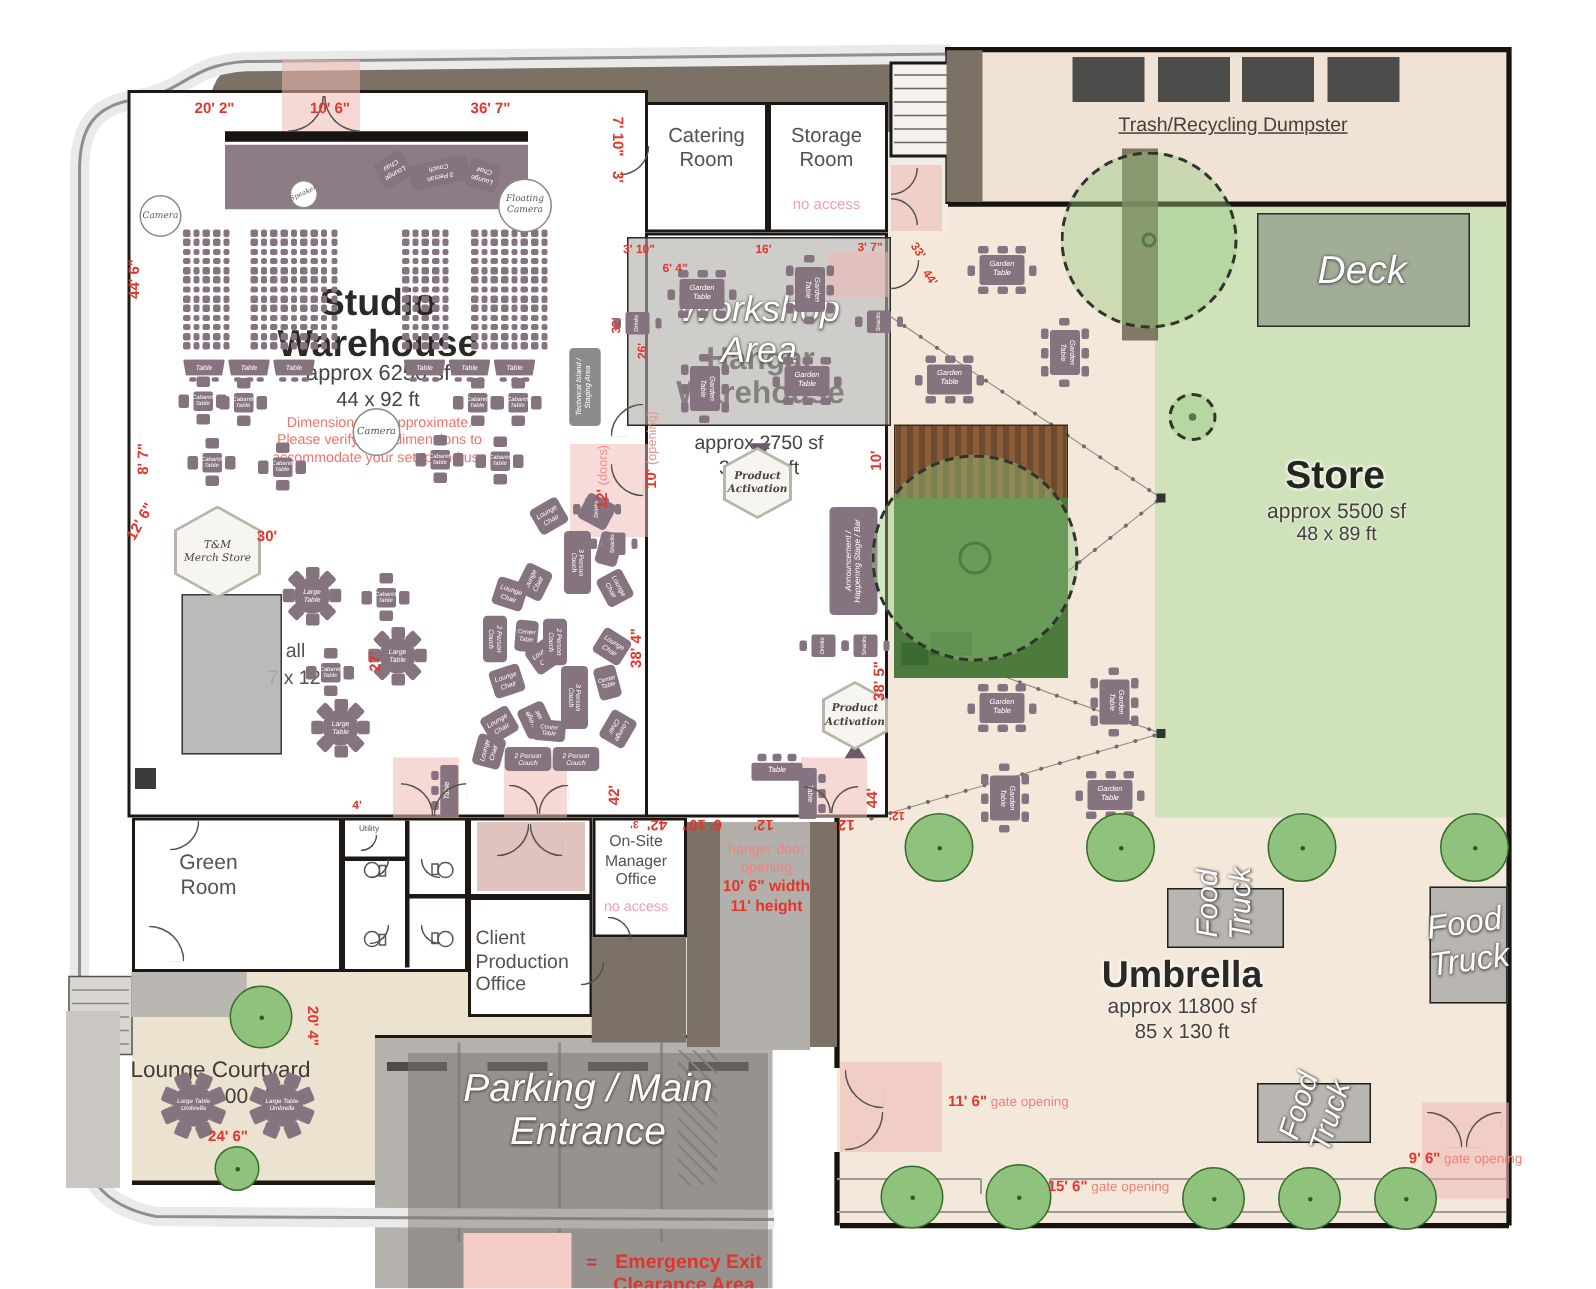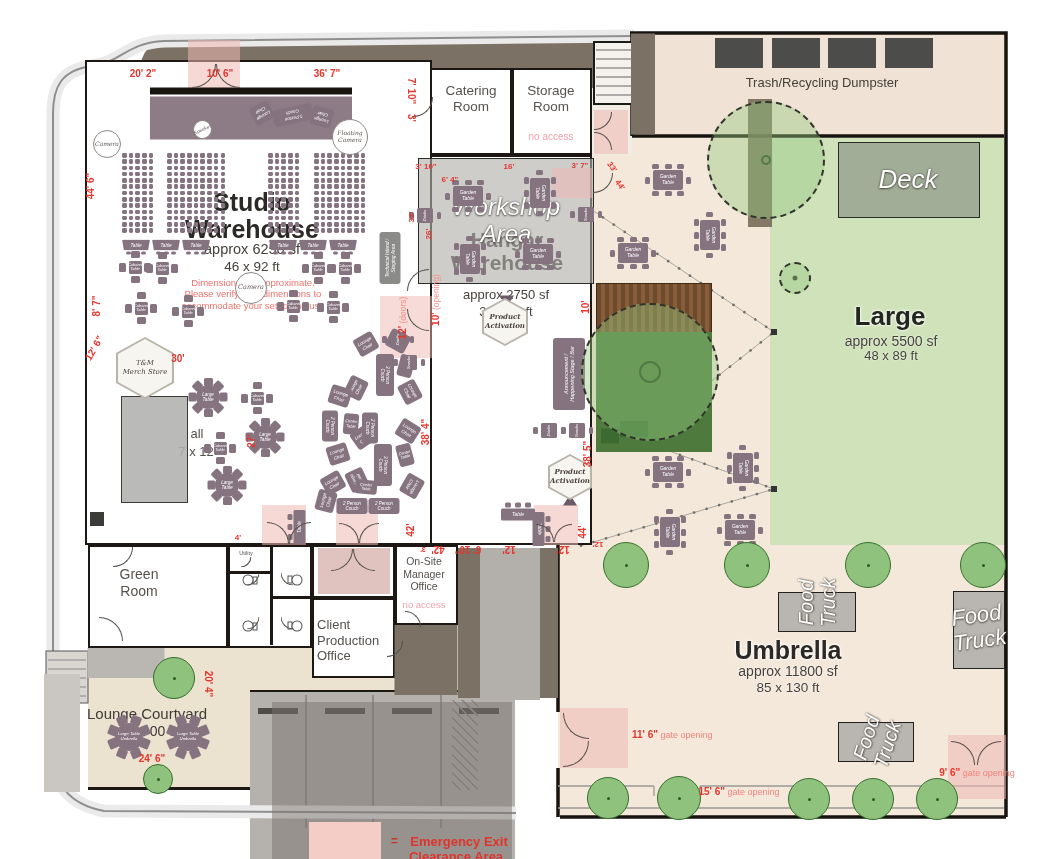--- a/index.html
+++ b/index.html
@@ -82,39 +82,39 @@
     <div class="abs" style="left:40px;top:0;width:2.5px;height:98px;background:#1d1813;"></div>
     <div class="abs" style="left:40px;top:49px;width:40px;height:2.5px;background:#1d1813;"></div>
     <div class="abs" style="left:0;top:24px;width:40px;height:2.5px;background:#1d1813;"></div>
   </div>
   <div class="room" style="left:312px;top:545px;width:83px;height:53px;"></div>
   <div class="room" style="left:312px;top:598px;width:83px;height:80px;"></div>
   <div class="room" style="left:395px;top:545px;width:63px;height:80px;"></div>
 
   <div class="rlabel ctr ztitle" style="left:252px;top:216px;width:160px;font-size:25px;line-height:1.08;">Studio Warehouse</div>
   <div class="rlabel ctr zsub" style="left:252px;top:250px;width:160px;font-size:14.5px;">approx 6250 sf</div>
-  <div class="rlabel ctr zsub" style="left:252px;top:267px;width:160px;font-size:13.5px;">46 x 92 ft</div>
+  <div class="rlabel ctr zsub" style="left:252px;top:267px;width:160px;font-size:13.5px;">44 x 92 ft</div>
 
   <div class="rlabel ctr ztitle" style="left:507px;top:251px;width:150px;font-size:21px;line-height:1.1;color:#3c3834;">Hangar Warehouse</div>
   <div class="rlabel ctr zsub" style="left:506px;top:295px;width:140px;font-size:13px;">approx 2750 sf</div>
   <div class="rlabel ctr zsub" style="left:506px;top:312px;width:140px;font-size:13px;">36 x 76 ft</div>
 
   <div class="rlabel ctr" style="left:471px;top:99px;width:70px;font-size:13.5px;">Catering Room</div>
   <div class="rlabel ctr" style="left:551px;top:99px;width:62px;font-size:13.5px;">Storage Room</div>
   <div class="rlabel ctr pink-note" style="left:551px;top:137px;font-size:10px;">no access</div>
 
   <div class="rlabel ctr" style="left:139px;top:583px;width:70px;font-size:14px;">Green Room</div>
   <div class="rlabel ctr" style="left:246px;top:553px;font-size:5.5px;">Utility</div>
   <div class="rlabel ctr" style="left:424px;top:574px;width:58px;font-size:10.5px;">On-Site Manager Office</div>
   <div class="rlabel ctr pink-note" style="left:424px;top:605px;font-size:9.5px;">no access</div>
   <div class="rlabel" style="left:317px;top:617px;width:78px;font-size:13px;text-align:left;">Client Production Office</div>
 
-  <div class="rlabel ctr" style="left:822px;top:83px;width:260px;font-size:13px;color:#454039;">Trash/Recycling Dumpster</div>
-
-  <div class="rlabel ctr ztitle" style="left:890px;top:317px;font-size:26px;color:#23251f;">Large</div>
+  <div class="rlabel ctr" style="left:822px;top:83px;width:260px;font-size:13px;color:#454039;text-decoration:underline;">Trash/Recycling Dumpster</div>
+
+  <div class="rlabel ctr ztitle" style="left:890px;top:317px;font-size:26px;color:#23251f;">Store</div>
   <div class="rlabel ctr zsub" style="left:891px;top:341px;font-size:14px;">approx 5500 sf</div>
   <div class="rlabel ctr zsub" style="left:891px;top:356px;font-size:13px;">48 x 89 ft</div>
 
   <div class="rlabel ctr ztitle" style="left:788px;top:650px;font-size:25px;">Umbrella</div>
   <div class="rlabel ctr zsub" style="left:788px;top:671px;font-size:14px;">approx 11800 sf</div>
   <div class="rlabel ctr zsub" style="left:788px;top:688px;font-size:13.5px;">85 x 130 ft</div>
 
   <div class="rlabel ctr" style="left:147px;top:714px;font-size:15px;color:#3f3b37;">Lounge Courtyard</div>
   <div class="rlabel ctr" style="left:165px;top:731px;font-size:14px;color:#3f3b37;">00 sf</div>
 
@@ -1180,25 +1180,32 @@
   <div class="cam" style="left:193px;top:120px;width:17px;height:17px;font-size:4.5px;transform:rotate(-25deg);">Speaker</div>
 
   <div class="abs" style="left:778px;top:592px;width:78px;height:40px;background:#b9b5b0;border:1.5px solid #20201e;"></div>
   <div class="wov abs" style="left:787px;top:580px;width:60px;font-size:20px;transform:rotate(-90deg);">Food Truck</div>
   <div class="abs" style="left:953px;top:591px;width:52px;height:78px;background:#b9b5b0;border:1.5px solid #20201e;"></div>
   <div class="wov abs ctr" style="left:978px;top:628px;width:70px;font-size:22px;transform:translate(-50%,-50%) rotate(-8deg);">Food Truck</div>
   <div class="abs" style="left:838px;top:722px;width:76px;height:40px;background:#b9b5b0;border:1.5px solid #20201e;"></div>
   <div class="wov abs ctr" style="left:877px;top:741px;width:60px;font-size:20px;transform:translate(-50%,-50%) rotate(-72deg);">Food Truck</div>
 
   <div class="abs" style="left:272px;top:702px;width:240px;height:157px;background:rgba(122,116,110,.5);"></div>
+  <div class="wov abs ctr" style="left:392px;top:740px;width:230px;font-size:26px;">Parking / Main Entrance</div>
   <div class="abs" style="left:309px;top:822px;width:72px;height:37px;background:#f3cdc6;"></div>
   <div class="abs" style="left:391px;top:834px;color:#c9332b;font-size:12px;font-weight:700;">=</div>
   <div class="abs ctr redtx" style="left:459px;top:841px;font-size:13px;color:#e0342c;">Emergency Exit</div>
   <div class="abs ctr redtx" style="left:456px;top:856px;font-size:13px;color:#e0342c;">Clearance Area</div>
 
+  <div class="abs ctr" style="left:511px;top:586px;width:90px;text-align:center;line-height:1.25;">
+    <div class="redlt" style="font-size:9.5px;">hanger door</div>
+    <div class="redlt" style="font-size:9.5px;">opening</div>
+    <div class="redtx" style="font-size:10.5px;">10' 6" width</div>
+    <div class="redtx" style="font-size:10.5px;">11' height</div>
+  </div>
 
   <div class="abs" style="left:632px;top:724px;white-space:nowrap;">
     <span class="redtx" style="font-size:10px;">11' 6"</span><span class="redlt" style="font-size:9px;"> gate opening</span>
   </div>
   <div class="abs ctr" style="left:739px;top:790px;white-space:nowrap;">
     <span class="redtx" style="font-size:10px;">15' 6"</span><span class="redlt" style="font-size:9px;"> gate opening</span>
   </div>
   <div class="abs ctr" style="left:977px;top:771px;white-space:nowrap;">
     <span class="redtx" style="font-size:10px;">9' 6"</span><span class="redlt" style="font-size:9px;"> gate opening</span>
   </div>

